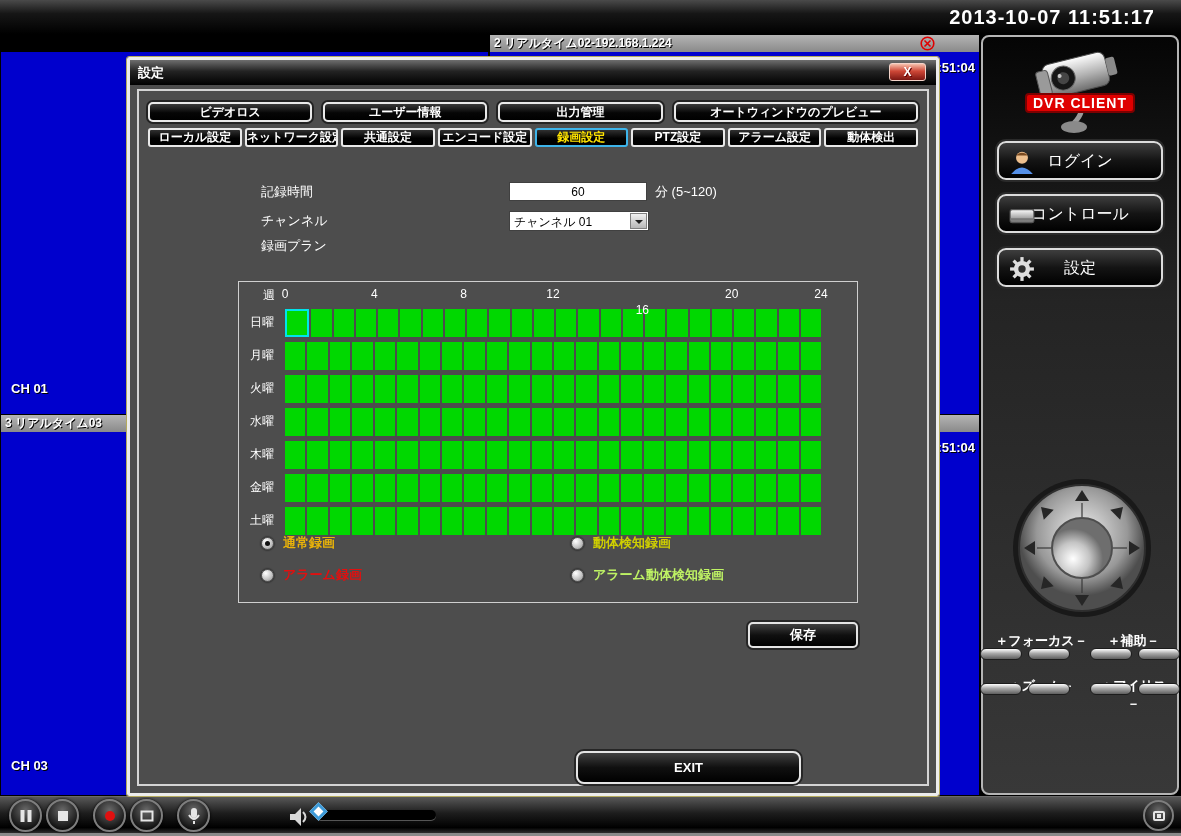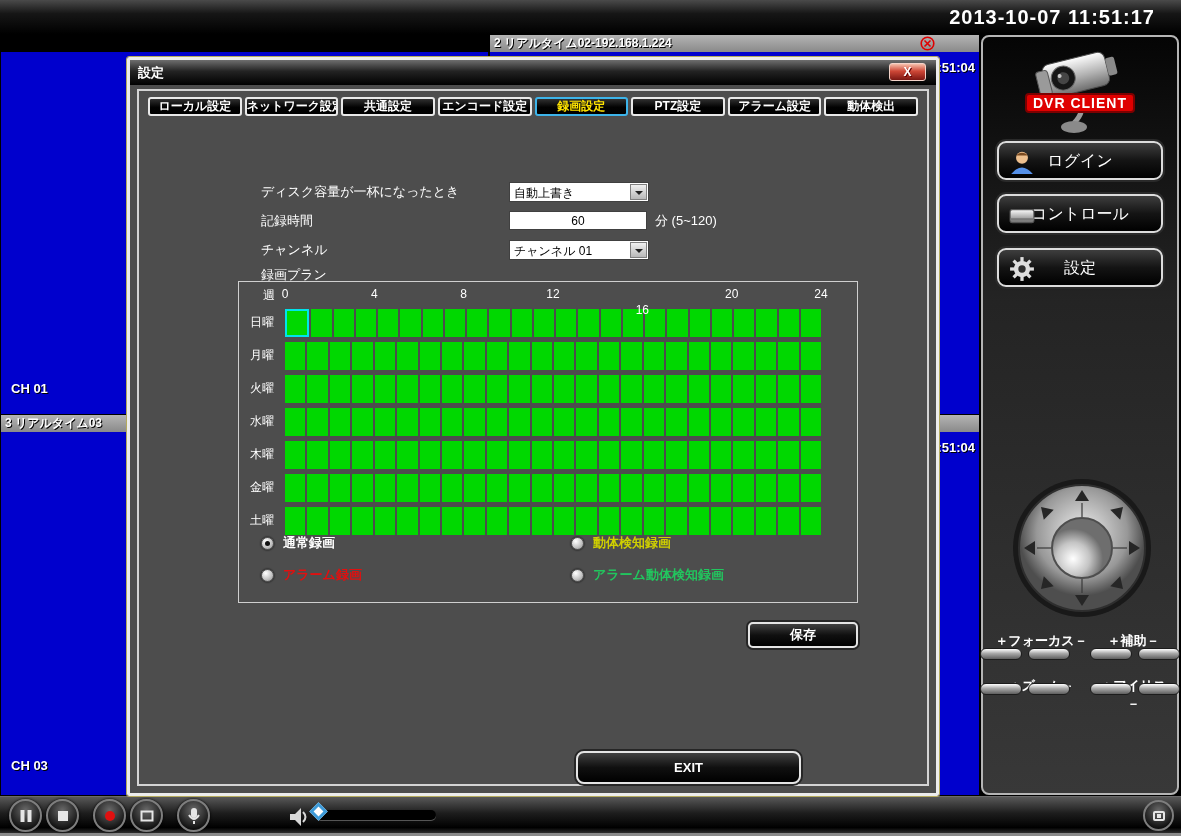--- a/index.html
+++ b/index.html
@@ -327,39 +327,38 @@
       <div class="fs-ico"></div>
     </div>
   </div>
 
   <div class="dialog">
     <div class="dlg-title">
       <div class="dlg-title-text">設定</div>
       <div class="dlg-close">X</div>
     </div>
     <div class="dlg-panel">
+      <div class="tab-row-upper">
+          <div class="tab-upper">ビデオロス</div>
+          <div class="tab-upper">ユーザー情報</div>
+          <div class="tab-upper">出力管理</div>
+          <div class="tab-upper wide">オートウィンドウのプレビュー</div>
+        </div>
       <div class="tab-row-lower">
           <div class="tab-lower">ローカル設定</div>
           <div class="tab-lower">ネットワーク設定</div>
           <div class="tab-lower">共通設定</div>
           <div class="tab-lower">エンコード設定</div>
           <div class="tab-lower active">録画設定</div>
           <div class="tab-lower">PTZ設定</div>
           <div class="tab-lower">アラーム設定</div>
           <div class="tab-lower">動体検出</div>
         </div>
 
       <div class="form">
-        <div class="form-row">
-          <div class="form-label">ディスク容量が一杯になったとき</div>
-          <div class="combo">
-            <span class="combo-text">自動上書き</span>
-            <span class="combo-btn"></span>
-          </div>
-        </div>
         <div class="form-row">
           <div class="form-label">記録時間</div>
           <input class="num-input" value="60" style="">
           <span class="suffix">分 (5~120)</span>
         </div>
         <div class="form-row">
           <div class="form-label">チャンネル</div>
           <div class="combo">
             <span class="combo-text">チャンネル 01</span>
             <span class="combo-btn"></span>
@@ -584,33 +583,33 @@
                 <div class="cell" style="background: rgb(0, 216, 0);"></div>
                 <div class="cell" style="background: rgb(0, 216, 0);"></div>
                 <div class="cell" style="background: rgb(0, 216, 0);"></div>
                 <div class="cell" style="background: rgb(0, 216, 0);"></div>
               </div>
             </div>
           </div>
         <div class="mode-grid">
             <div class="mode-item">
               <div class="radio on"></div>
-              <div class="mode-label" style="color: #ffffff;">通常録画</div>
+              <div class="mode-label" style="color: #eab308;">通常録画</div>
             </div>
             <div class="mode-item">
               <div class="radio"></div>
               <div class="mode-label" style="color: rgb(207, 207, 0);">動体検知録画</div>
             </div>
             <div class="mode-item">
               <div class="radio"></div>
               <div class="mode-label" style="color: rgb(224, 16, 16);">アラーム録画</div>
             </div>
             <div class="mode-item">
               <div class="radio"></div>
-              <div class="mode-label" style="color: #22c55e;">アラーム動体検知録画</div>
+              <div class="mode-label" style="color: #bef264;">アラーム動体検知録画</div>
             </div>
           </div>
       </div>
 
       <div class="btn save-btn">保存</div>
       <div class="btn exit-btn">EXIT</div>
     </div>
   </div>
 
 </div>

